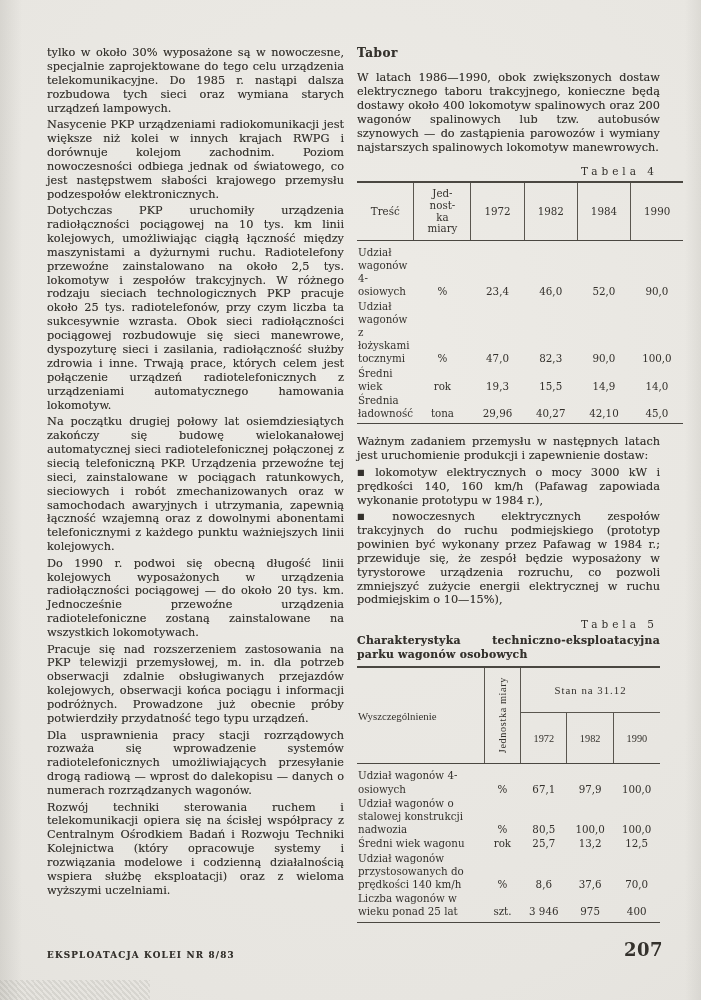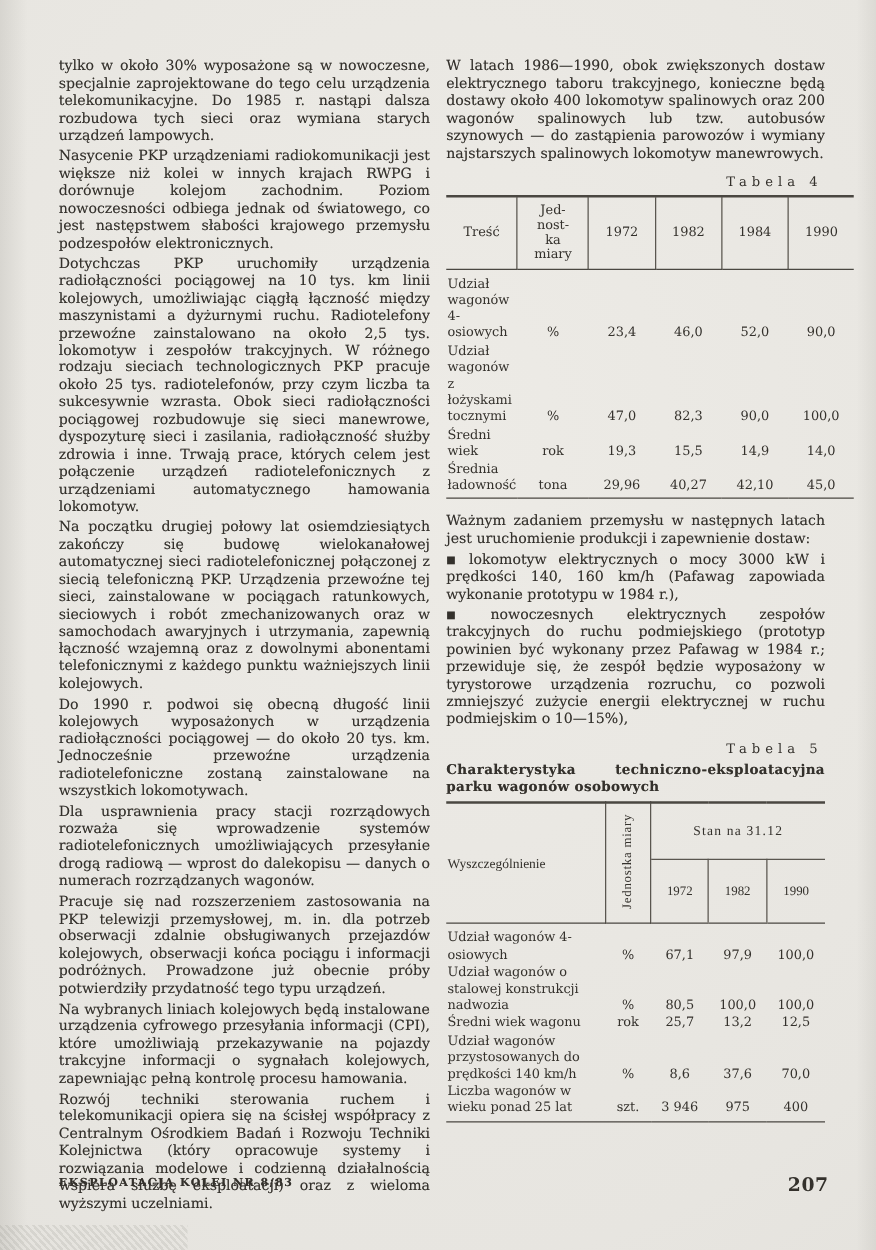--- a/index.html
+++ b/index.html
@@ -81,45 +81,45 @@
   .t5 .t5-year { text-align: center; vertical-align: middle; height: 48px; border-bottom: 1.5px solid #4a4741; }
   .t5 .t5-year + .t5-year { border-left: 1px solid #5a564f; }
   .t5 tbody td { vertical-align: bottom; padding: 0.5px 1px; line-height: 13.2px; }
   .t5 tbody tr:first-child td { padding-top: 5px; }
   .t5 tbody tr:last-child td { padding-bottom: 3px; }
   .t5 .lbl { text-align: left; }
   .t5 .unit, .t5 .val { text-align: center; }
 
   .footer {
     position: absolute; left: 47px; right: 38px; top: 937px;
-    display: flex; justify-content: space-between; align-items: center;
+    display: flex; justify-content: space-between; align-items: flex-end;
   }
   .footer-journal { font-size: 8.8px; font-weight: bold; letter-spacing: 1.2px; text-shadow: 0 0 0.5px rgba(52,49,44,0.5); }
-  .page-number { font-size: 15px; font-weight: bold; letter-spacing: 0.5px; margin-top: 2px; }
+  .page-number { font-size: 18px; font-weight: bold; letter-spacing: 0.5px; margin-top: 2px; }
 </style>
 </head>
 <body>
 
 <div class="page">
 
   <div class="columns">
 
     <div class="col-left">
       <p class="body">tylko w około 30% wyposażone są w nowoczesne, specjalnie zaprojektowane do tego celu urządzenia telekomunikacyjne. Do 1985 r. nastąpi dalsza rozbudowa tych sieci oraz wymiana starych urządzeń lampowych.</p>
       <p class="body">Nasycenie PKP urządzeniami radiokomunikacji jest większe niż kolei w innych krajach RWPG i dorównuje kolejom zachodnim. Poziom nowoczesności odbiega jednak od światowego, co jest następstwem słabości krajowego przemysłu podzespołów elektronicznych.</p>
       <p class="body">Dotychczas PKP uruchomiły urządzenia radiołączności pociągowej na 10 tys. km linii kolejowych, umożliwiając ciągłą łączność między maszynistami a dyżurnymi ruchu. Radiotelefony przewoźne zainstalowano na około 2,5 tys. lokomotyw i zespołów trakcyjnych. W różnego rodzaju sieciach technologicznych PKP pracuje około 25 tys. radiotelefonów, przy czym liczba ta sukcesywnie wzrasta. Obok sieci radiołączności pociągowej rozbudowuje się sieci manewrowe, dyspozyturę sieci i zasilania, radiołączność służby zdrowia i inne. Trwają prace, których celem jest połączenie urządzeń radiotelefonicznych z urządzeniami automatycznego hamowania lokomotyw.</p>
       <p class="body">Na początku drugiej połowy lat osiemdziesiątych zakończy się budowę wielokanałowej automatycznej sieci radiotelefonicznej połączonej z siecią telefoniczną PKP. Urządzenia przewoźne tej sieci, zainstalowane w pociągach ratunkowych, sieciowych i robót zmechanizowanych oraz w samochodach awaryjnych i utrzymania, zapewnią łączność wzajemną oraz z dowolnymi abonentami telefonicznymi z każdego punktu ważniejszych linii kolejowych.</p>
       <p class="body">Do 1990 r. podwoi się obecną długość linii kolejowych wyposażonych w urządzenia radiołączności pociągowej — do około 20 tys. km. Jednocześnie przewoźne urządzenia radiotelefoniczne zostaną zainstalowane na wszystkich lokomotywach.</p>
+      <p class="body">Pracuje się nad rozszerzeniem zastosowania na PKP telewizji przemysłowej, m. in. dla potrzeb obserwacji zdalnie obsługiwanych przejazdów kolejowych, obserwacji końca pociągu i informacji podróżnych. Prowadzone już obecnie próby potwierdziły przydatność tego typu urządzeń.</p>
       <p class="body">Dla usprawnienia pracy stacji rozrządowych rozważa się wprowadzenie systemów radiotelefonicznych umożliwiających przesyłanie drogą radiową — wprost do dalekopisu — danych o numerach rozrządzanych wagonów.</p>
-      <p class="body">Pracuje się nad rozszerzeniem zastosowania na PKP telewizji przemysłowej, m. in. dla potrzeb obserwacji zdalnie obsługiwanych przejazdów kolejowych, obserwacji końca pociągu i informacji podróżnych. Prowadzone już obecnie próby potwierdziły przydatność tego typu urządzeń.</p>
-      <p class="body">Na wybranych liniach kolejowych będą instalowane urządzenia cyfrowego przesyłania informacji (CPI), które umożliwiają przekazywanie na pojazdy trakcyjne informacji o sygnałach kolejowych, zapewniając pełną kontrolę procesu hamowania.</p>
       <p class="body">Rozwój techniki sterowania ruchem i telekomunikacji opiera się na ścisłej współpracy z Centralnym Ośrodkiem Badań i Rozwoju Techniki Kolejnictwa (który opracowuje systemy i rozwiązania modelowe i codzienną działalnością wspiera służbę eksploatacji) oraz z wieloma wyższymi uczelniami.</p>
     </div>
 
     <div class="col-right">
+      <h2 class="section-heading">Tabor</h2>
       <p class="body">W latach 1986—1990, obok zwiększonych dostaw elektrycznego taboru trakcyjnego, konieczne będą dostawy około 400 lokomotyw spalinowych oraz 200 wagonów spalinowych lub tzw. autobusów szynowych — do zastąpienia parowozów i wymiany najstarszych spalinowych lokomotyw manewrowych.</p>
 
       <div class="table-label">Tabela 4</div>
 
       <table class="t4">
         <colgroup>
           <col style="width:36%">
             <col style="width:14%">
           <col style="width:12.5%">
             <col style="width:12.5%">

